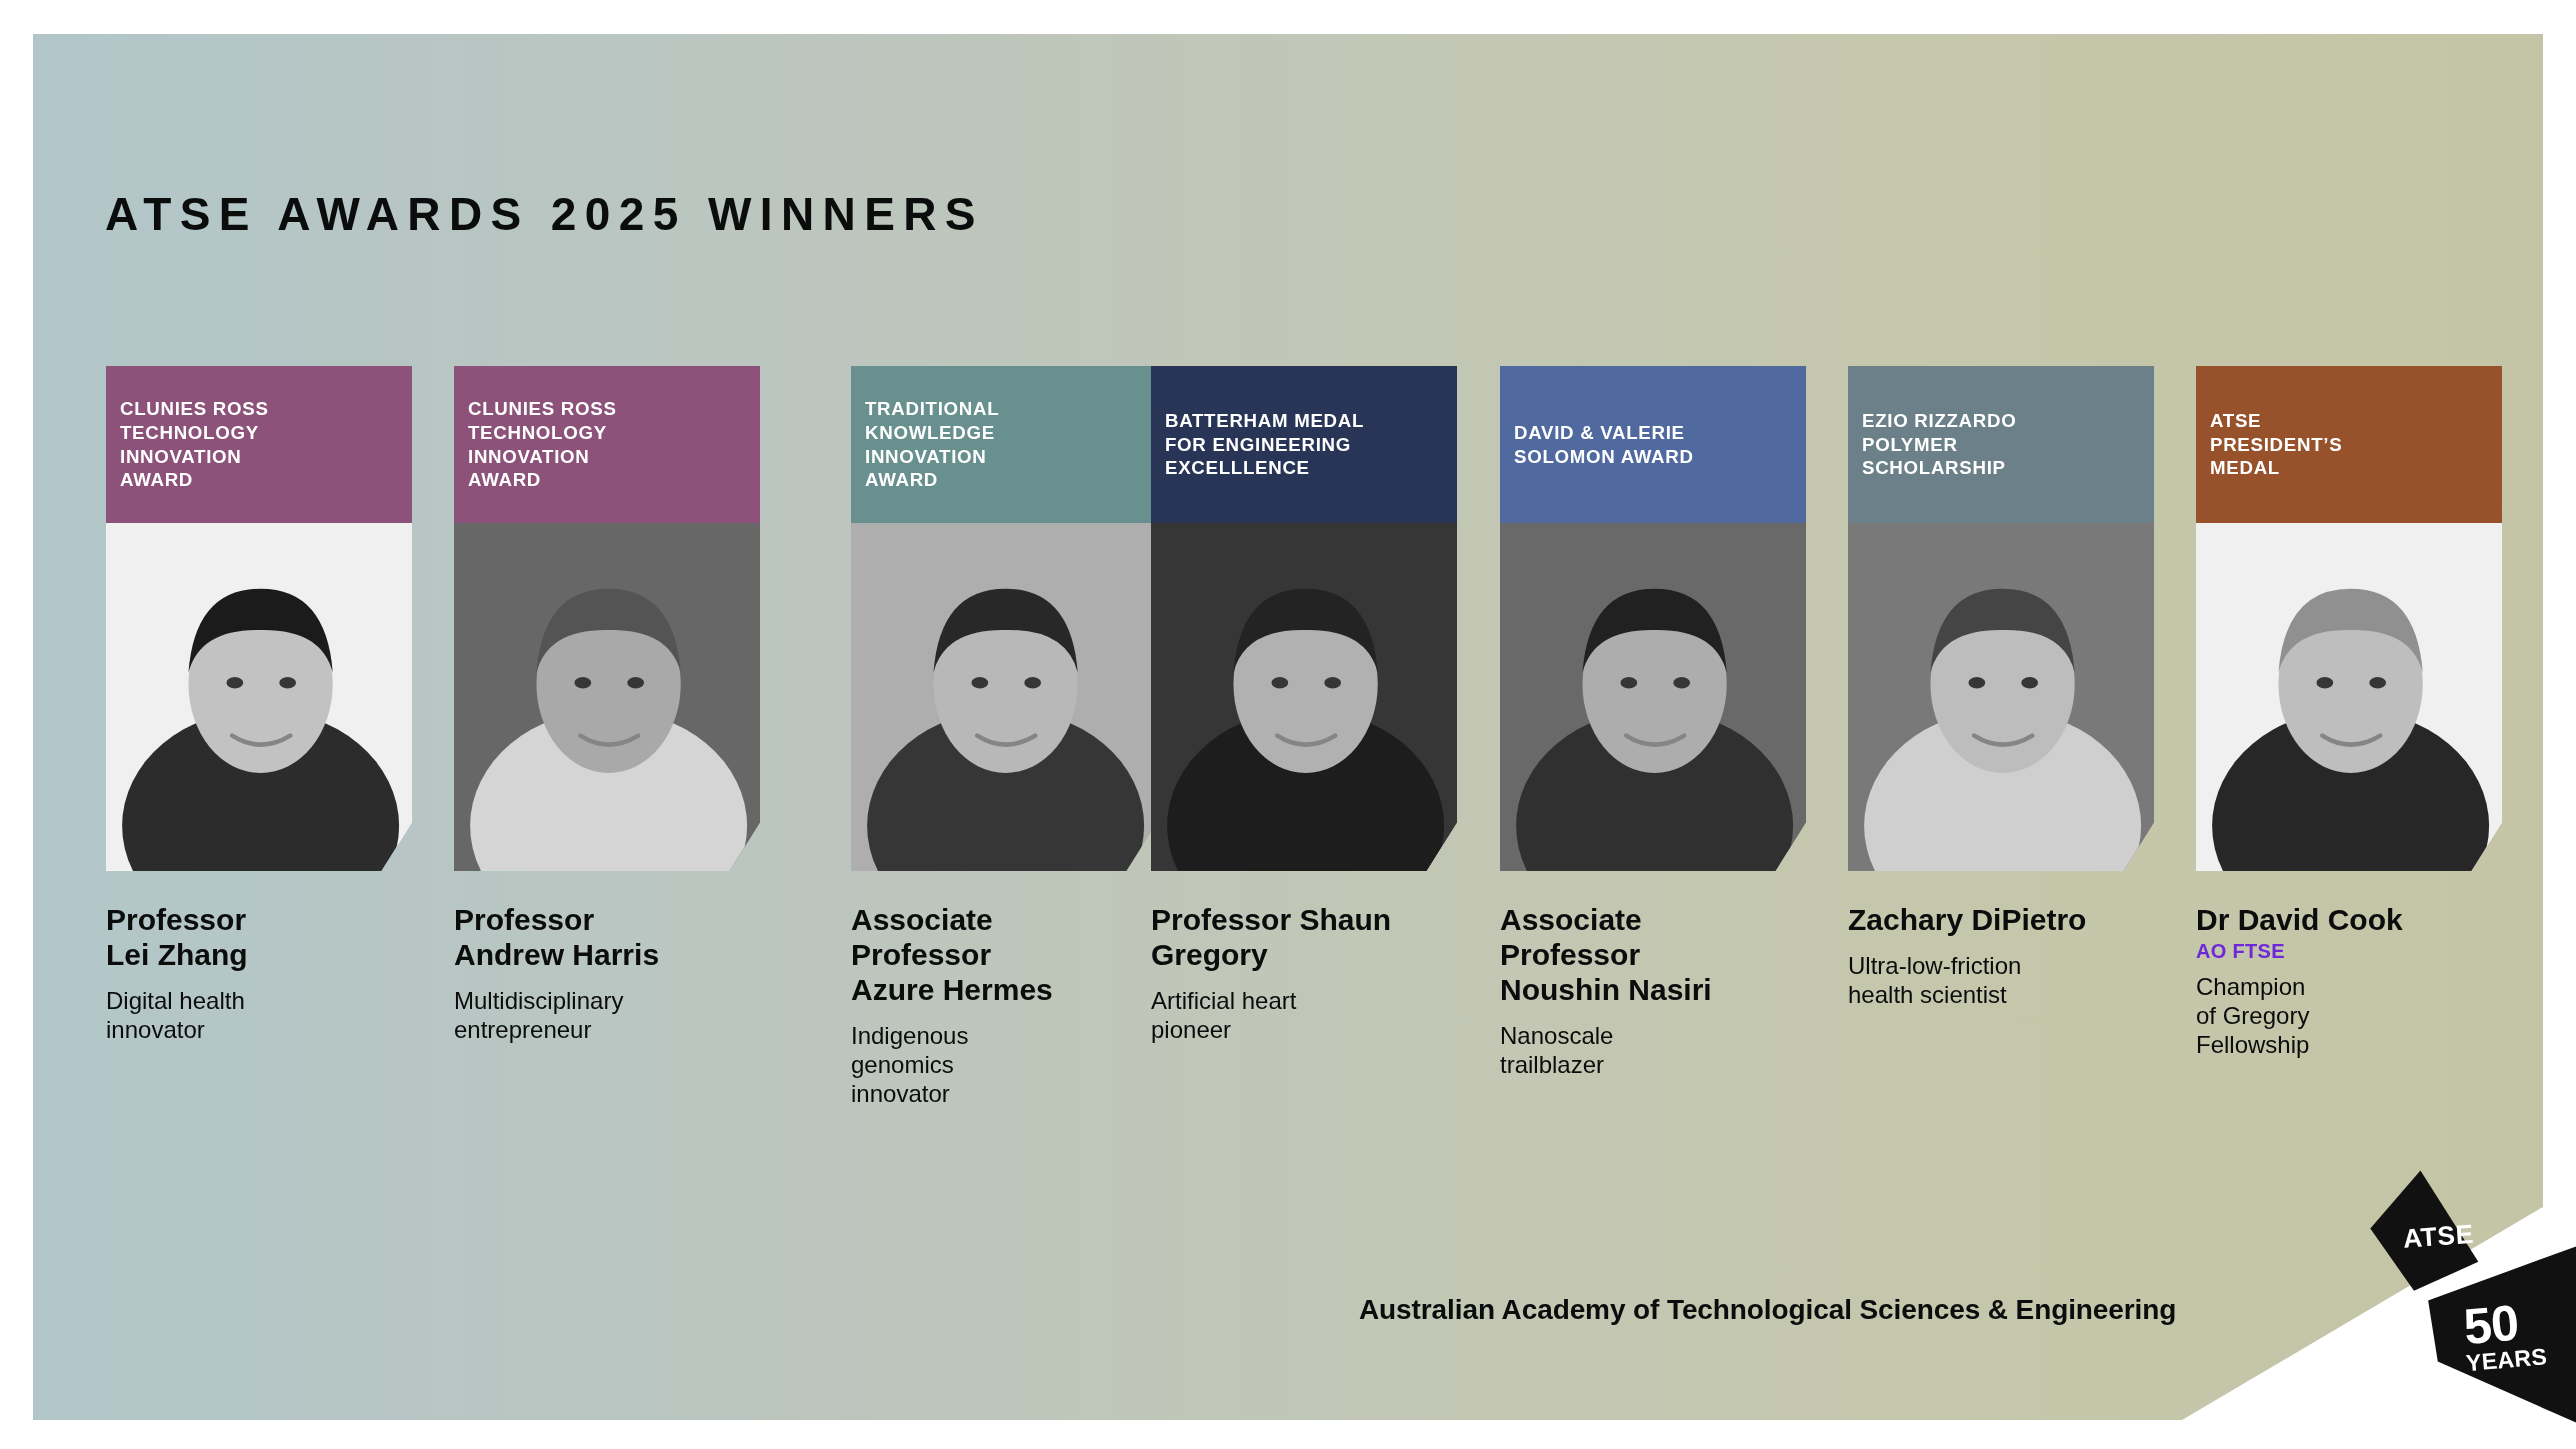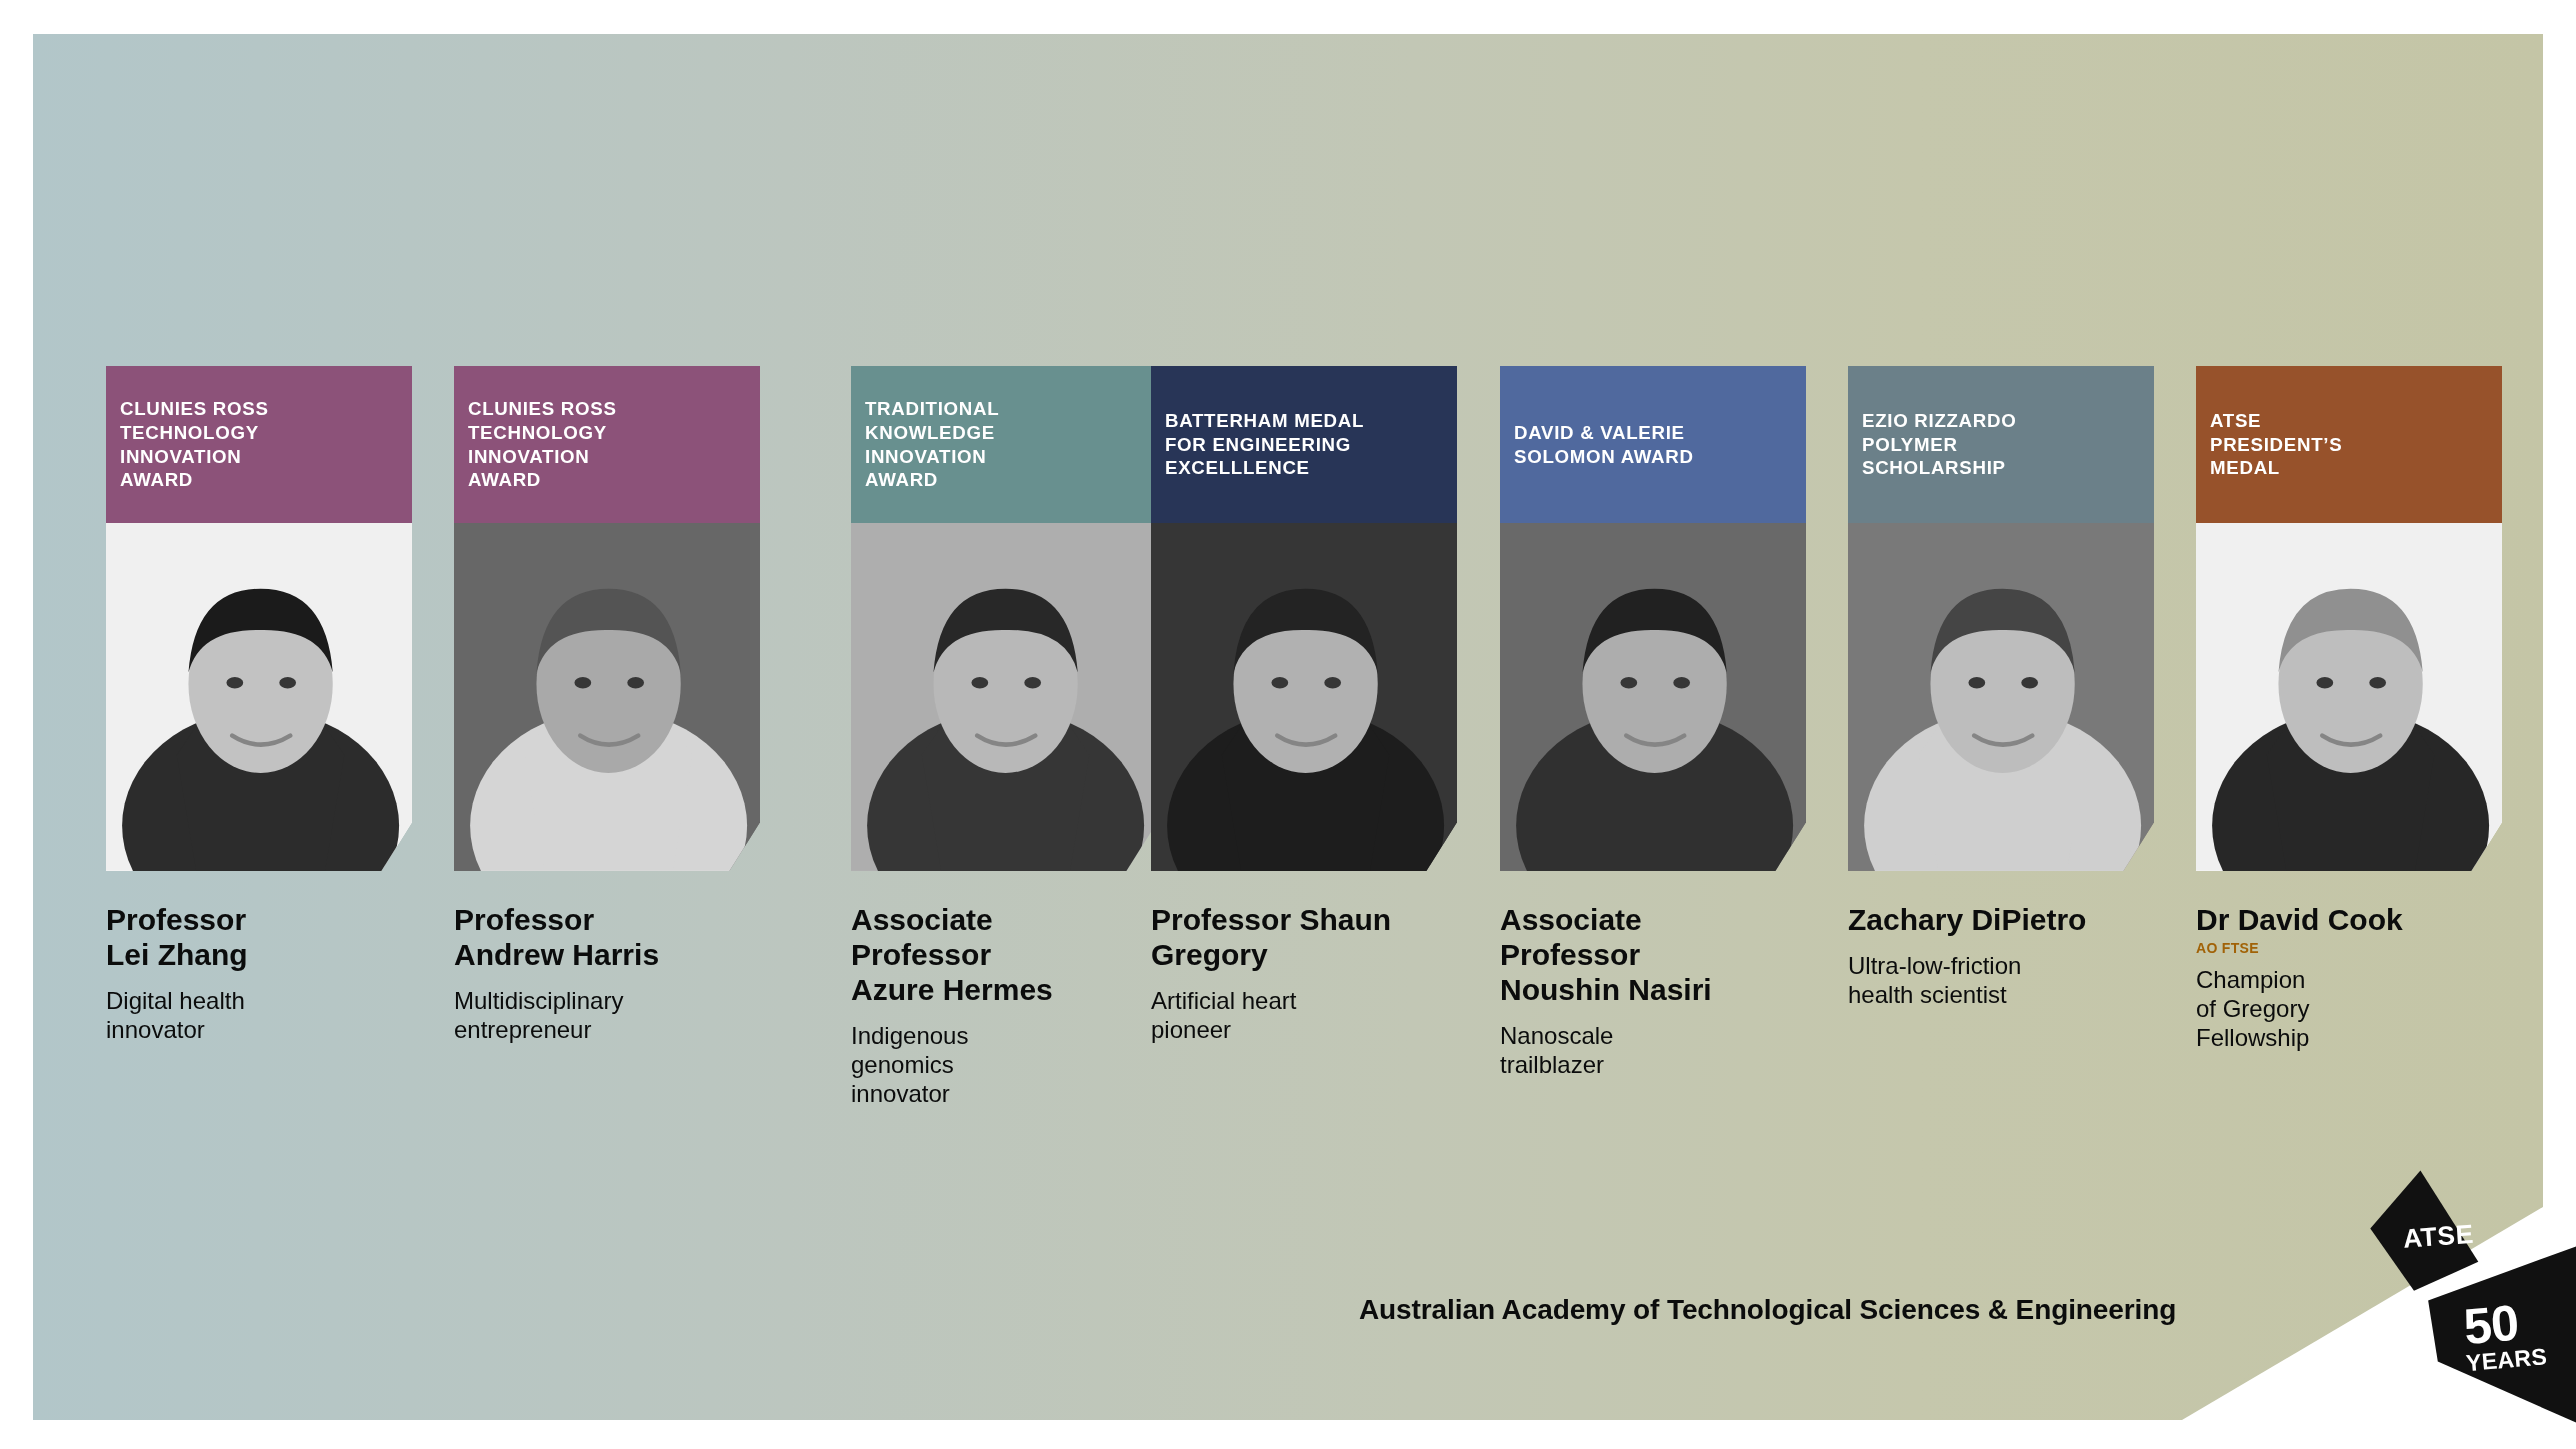--- a/index.html
+++ b/index.html
@@ -110,24 +110,24 @@
   }
   .person-name {
     font-size: 30px;
     font-weight: 700;
     line-height: 1.17;
     color: #0b0c0c;
     white-space: pre-line;
     margin: 0;
   }
   .person-postnom {
-    font-size: 14px;
+    font-size: 20px;
     font-weight: 700;
     letter-spacing: 0.3px;
-    color: #a16207;
+    color: #6d28d9;
     margin: 2.6px 0 0 0;
   }
   .person-desc {
     font-size: 24px;
     font-weight: 400;
     line-height: 1.21;
     color: #0b0c0c;
     white-space: pre-line;
     margin: 14px 0 0 0;
   }
@@ -156,20 +156,21 @@
 </style>
 </head>
 <body>
 
 <div id="poster">
 
   <div id="bg-panel">
     <div id="bg-wedge"></div>
   </div>
 
+  <div id="title">ATSE AWARDS 2025 WINNERS</div>
 
   <div id="cards">
       <div class="card" style="left: 0px;">
       <div class="card-header" style="background:#8c5279">
         <div class="award-title">CLUNIES ROSS
 TECHNOLOGY
 INNOVATION
 AWARD</div>
       </div>
       <div class="card-photo" style="background:#ffffff">

